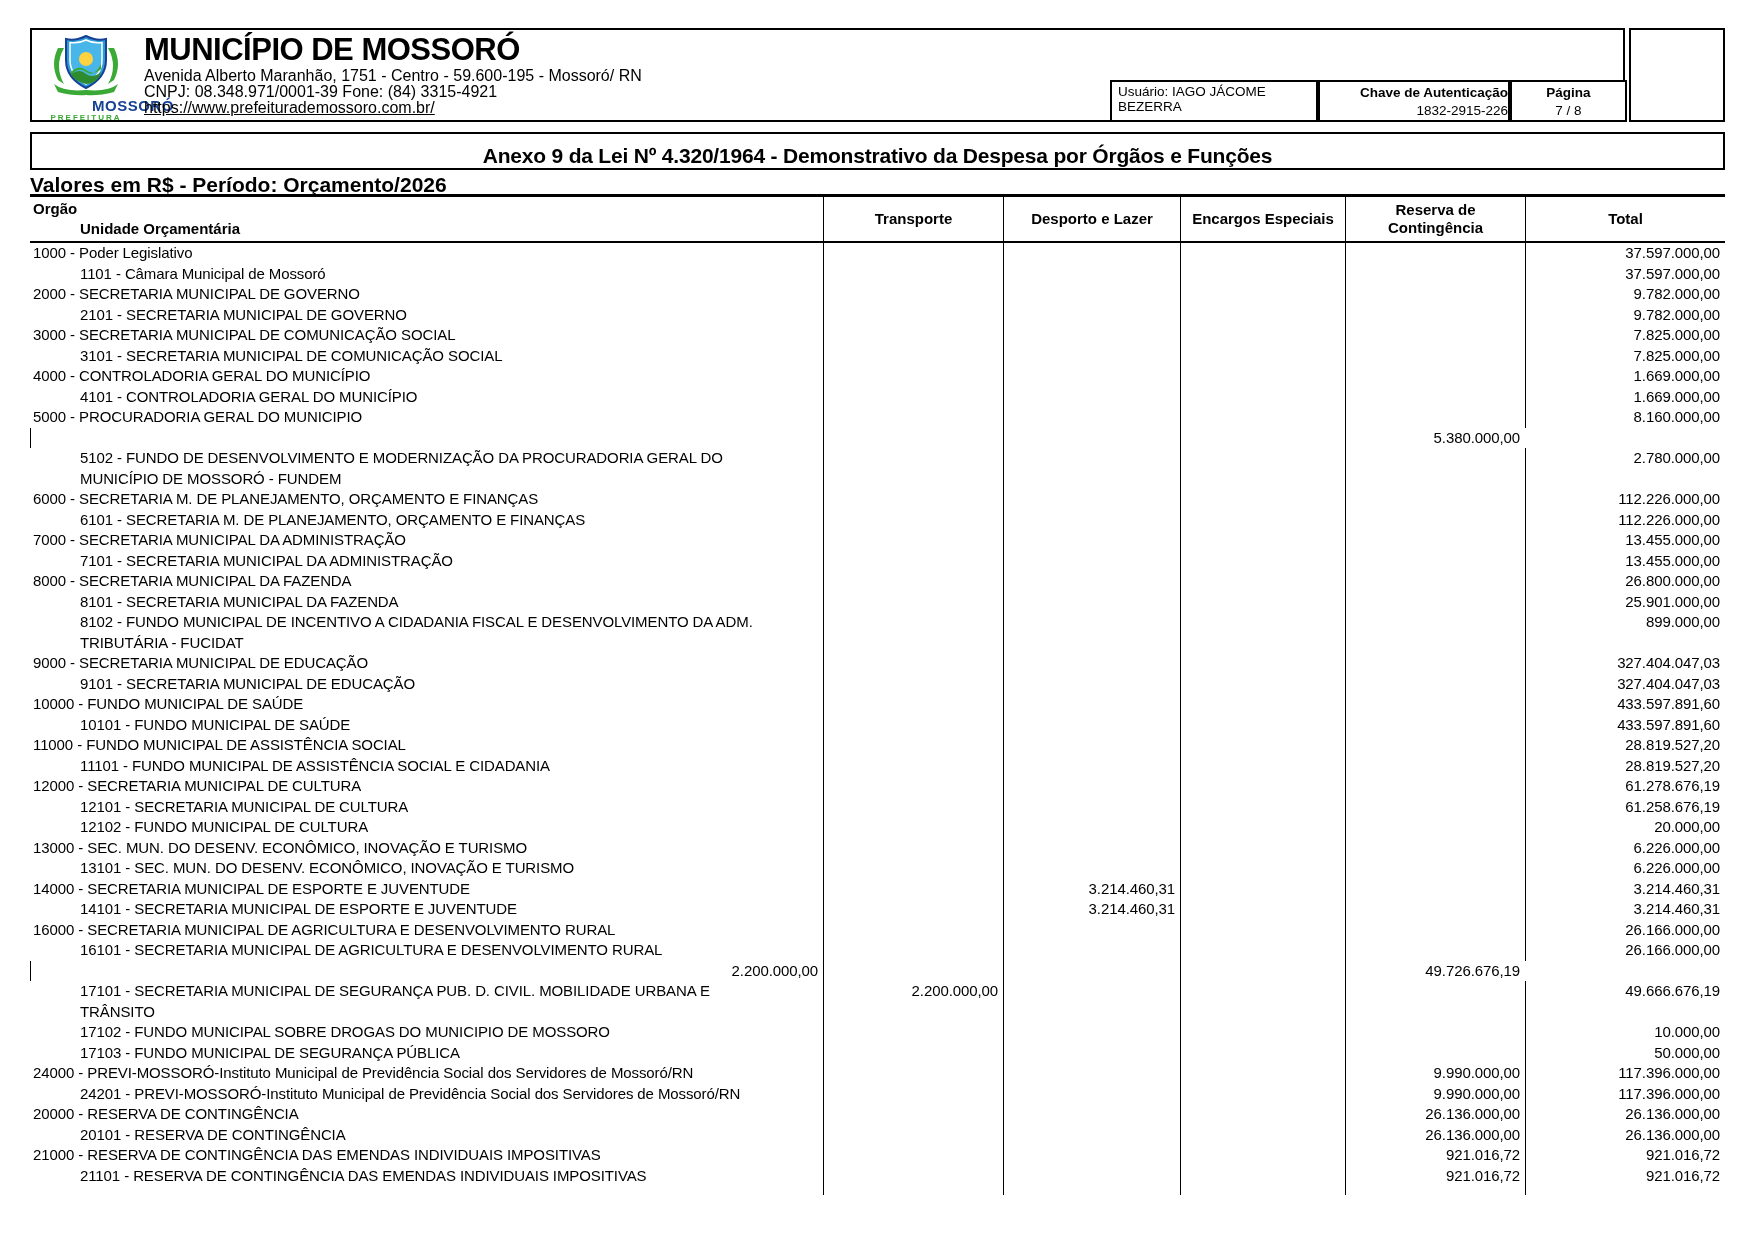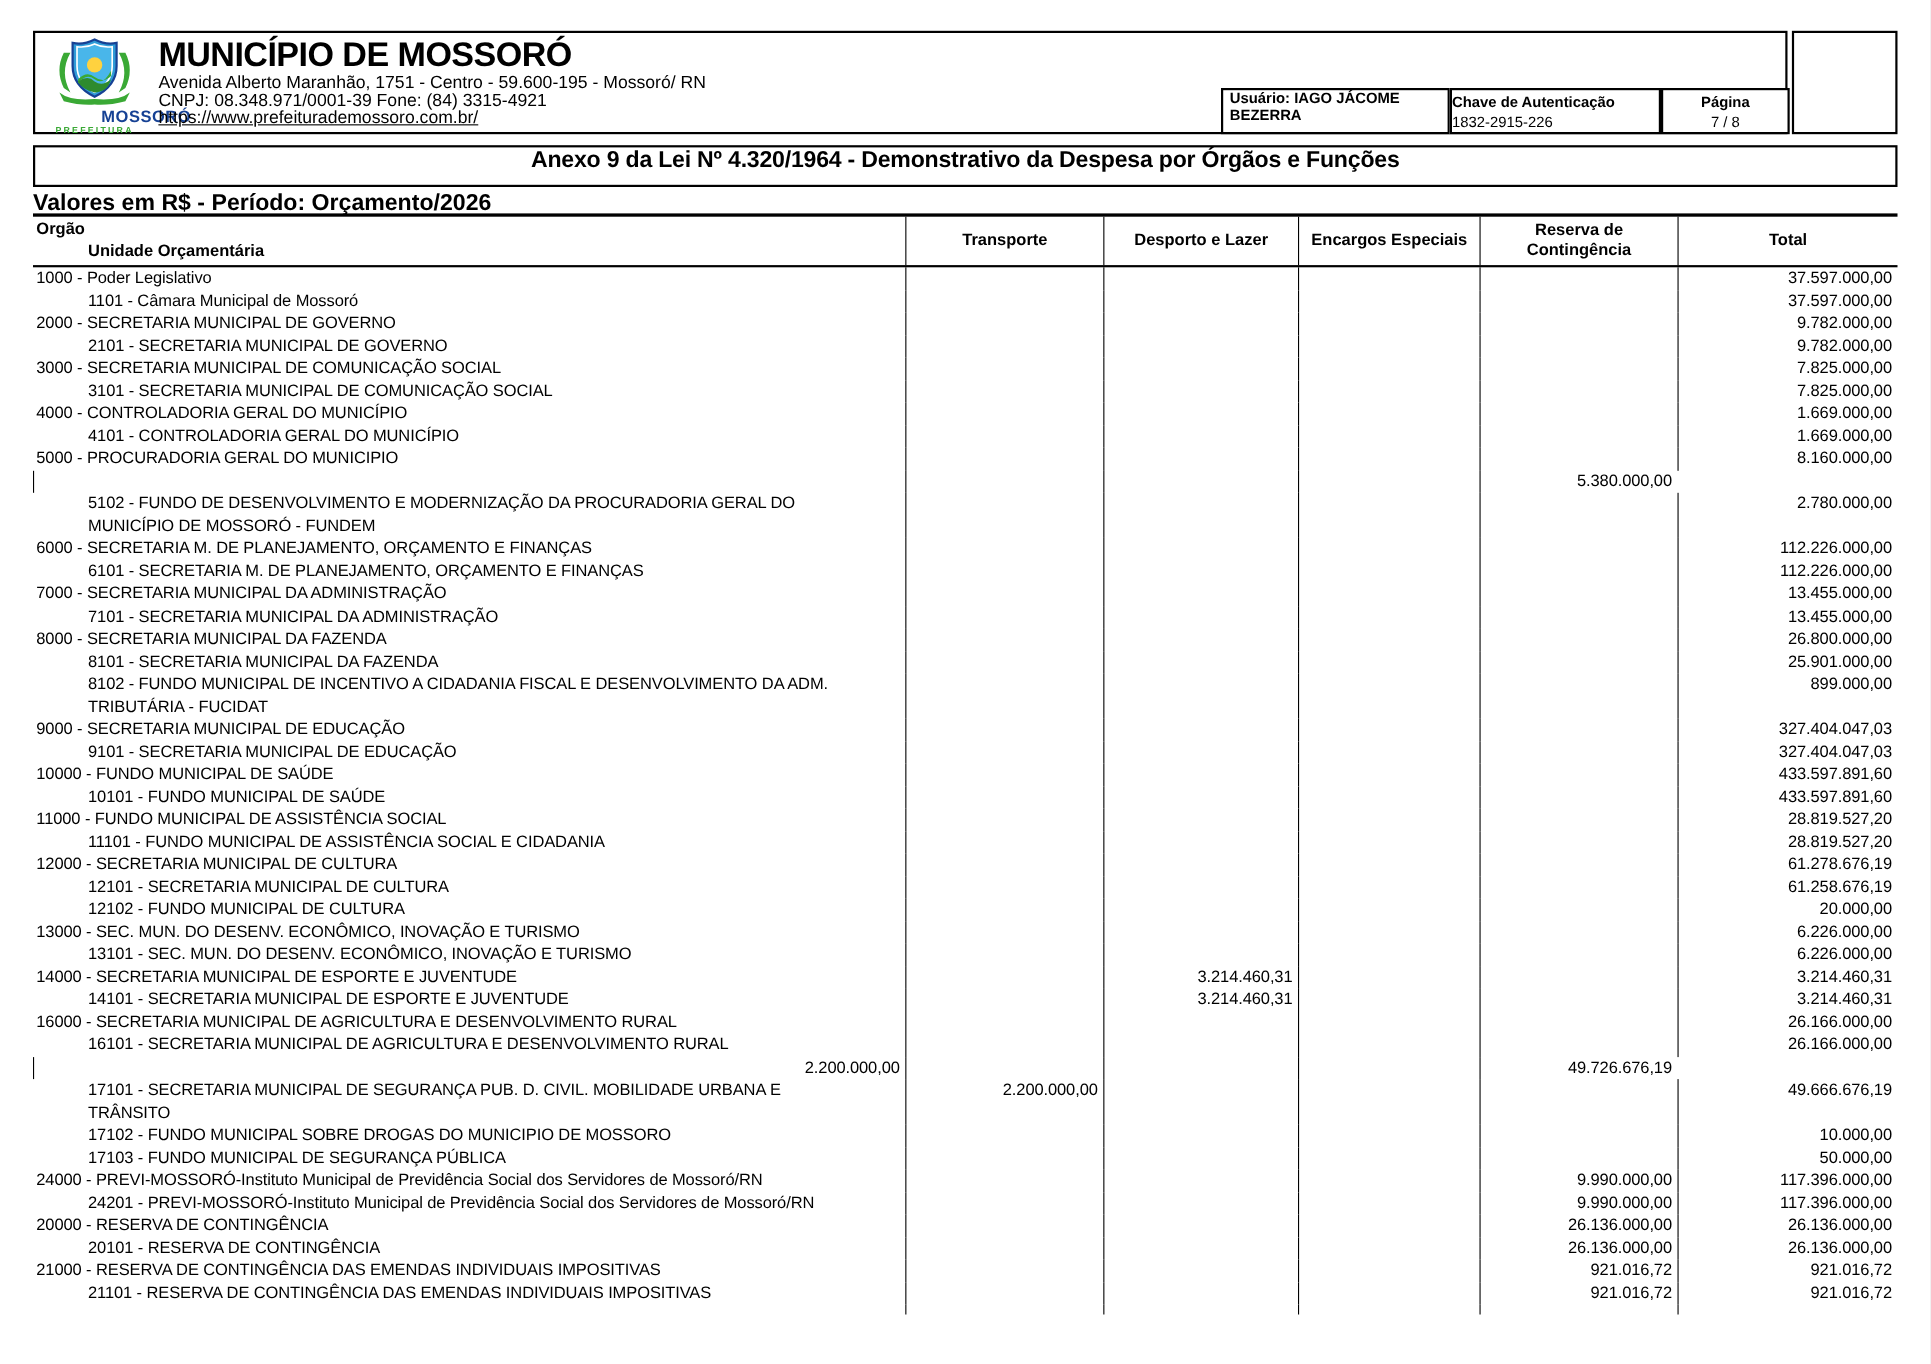--- a/index.html
+++ b/index.html
@@ -9,31 +9,31 @@
   .header-box{position:absolute;left:30px;top:28px;width:1595px;height:94px;
               border:2px solid #000;box-sizing:border-box;}
   .logo{position:absolute;left:12px;top:4px;width:84px;text-align:center;}
   .logo-brand{font-size:15px;font-weight:bold;color:#164194;letter-spacing:.5px;line-height:15px;margin-top:-2px;margin-left:48px;}
   .logo-sub{font-size:8px;font-weight:bold;color:#3aa935;letter-spacing:2px;line-height:9px;}
   .org-block{position:absolute;left:112px;top:2px;}
   .org-name{font-size:31px;font-weight:bold;letter-spacing:-.5px;line-height:36px;}
   .org-line{font-size:16px;line-height:16px;}
   .org-line.url{text-decoration:underline;}
   .hdr-cell{position:absolute;top:80px;height:42px;border:2px solid #000;box-sizing:border-box;background:#fff;}
-  .user-box{left:1110px;width:208px;display:flex;align-items:flex-start;padding:0 0 4px 6px;
-            font-size:13.5px;font-weight:bold;}
-  .chave-box{left:1318px;width:192px;text-align:left;}
+  .user-box{left:1110px;width:208px;display:flex;align-items:center;padding:0 0 4px 6px;
+            font-size:13.5px;font-weight:normal;}
+  .chave-box{left:1318px;width:192px;text-align:right;}
   .pagina-box{left:1510px;width:117px;text-align:center;}
   .box-label{font-size:13.5px;font-weight:bold;line-height:19px;padding-top:1px;}
   .box-value{font-size:13.5px;line-height:18px;}
   .stamp-box{position:absolute;left:1629px;top:28px;width:96px;height:94px;
              border:2px solid #000;box-sizing:border-box;}
   
   .title-box{position:absolute;left:30px;top:132px;width:1695px;height:38px;
-             border:2px solid #000;box-sizing:border-box;display:flex;align-items:flex-start;
+             border:2px solid #000;box-sizing:border-box;display:flex;align-items:flex-end;
              justify-content:center;font-size:21px;font-weight:bold;letter-spacing:-.2px;}
   .subtitle{position:absolute;left:30px;top:173px;width:1695px;
             font-size:21px;font-weight:bold;}
   
   .table{position:absolute;left:30px;top:194px;width:1695px;}
   .grid-row{display:grid;grid-template-columns:793px 180px 177px 165px 180px 200px;}
   .cell{box-sizing:border-box;}
   .cell.v{border-left:1px solid #000;}
   .thead{border-top:3px solid #000;border-bottom:2px solid #000;}
   .th{font-weight:bold;font-size:15px;}

